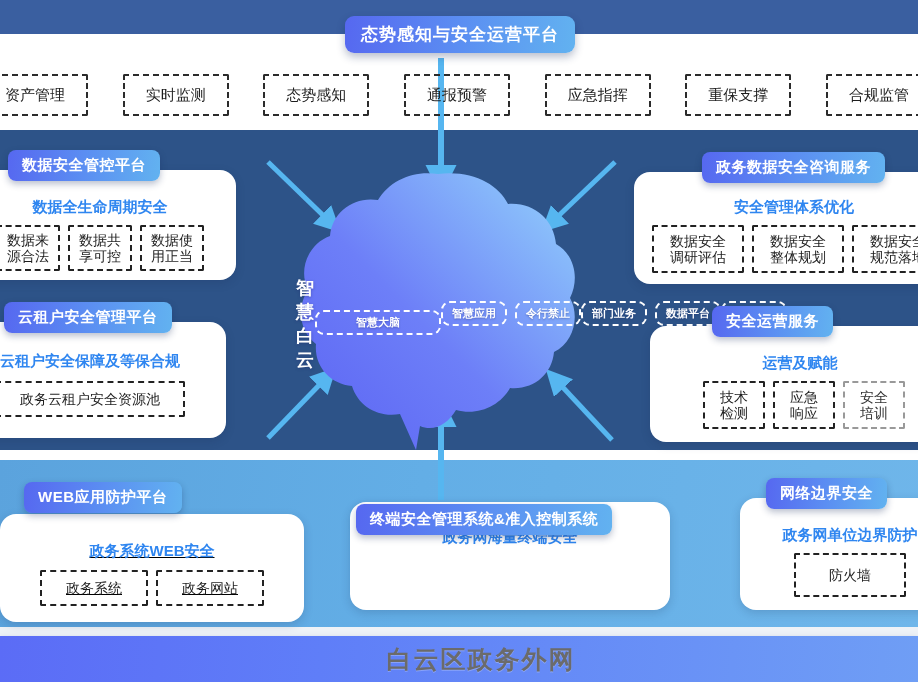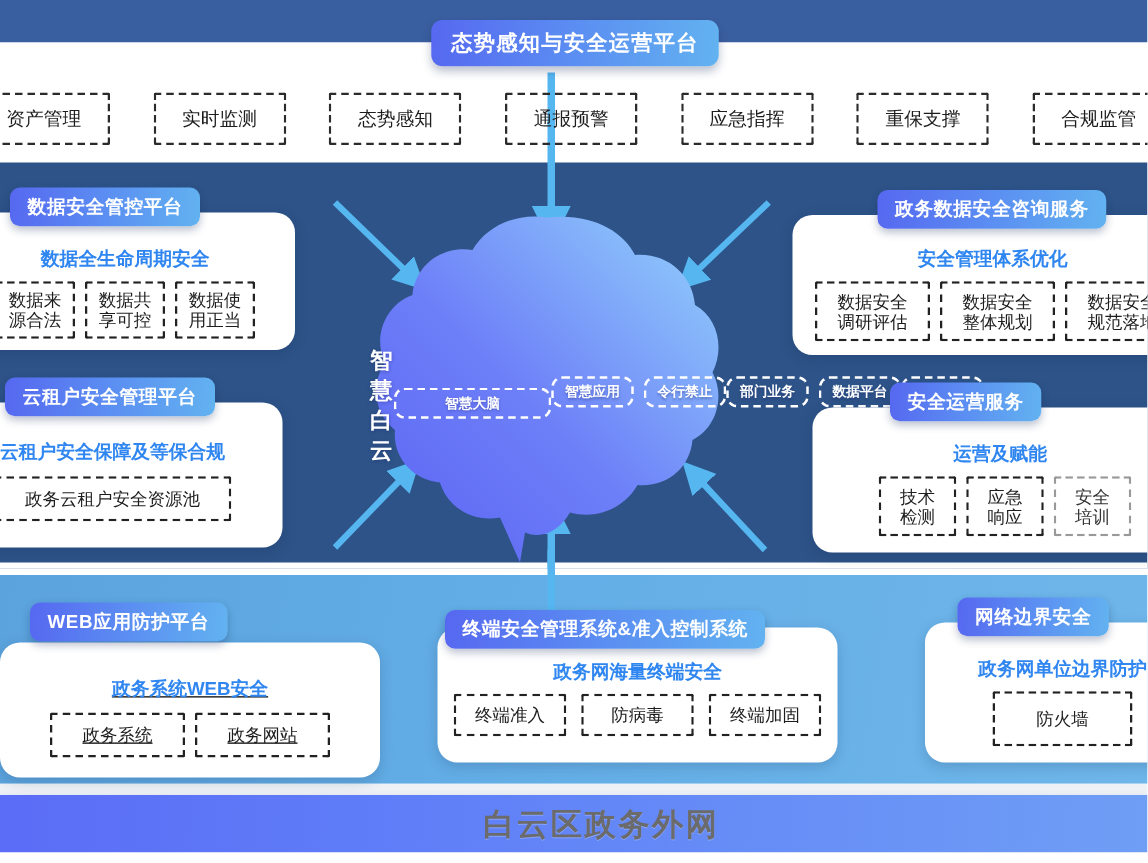--- a/index.html
+++ b/index.html
@@ -158,21 +158,21 @@
 
   
   #panel-web { left: 0px; top: 514px; width: 304px; height: 108px; text-decoration: underline; }
   #pill-web  { left: 24px; top: 482px; }
   #panel-web .panel-sub { margin-top: 28px; }
   #panel-web .chip-list { margin-top: 9px; }
   #panel-web .dchip { width: 108px; height: 36px; }
 
   
   #panel-term { left: 350px; top: 502px; width: 320px; height: 108px; }
-  #pill-term  { left: 356px; top: 488px; justify-content: center; }
+  #pill-term  { left: 356px; top: 504px; justify-content: center; }
   #panel-term .panel-sub { margin-top: 26px; }
   #panel-term .chip-list { margin-top: 8px; gap: 12px; }
   #panel-term .dchip { width: 90px; height: 34px; }
 
   
   #panel-net { left: 740px; top: 498px; width: 220px; height: 112px; }
   #pill-net  { left: 766px; top: 478px; }
   #panel-net .panel-sub { margin-top: 28px; }
   #panel-net .chip-list { margin-top: 8px; }
   #panel-net .dchip { width: 112px; height: 44px; }
@@ -335,25 +335,20 @@
         <div class="dchip">政务系统</div>
         <div class="dchip">政务网站</div>
       </div>
   </div>
   <div class="panel-pill" id="pill-web">
     <span class="label">WEB应用防护平台</span>
   </div>
 
   <div class="panel" id="panel-term">
     <div class="panel-sub">政务网海量终端安全</div>
-    <div class="chip-list" id="list-term">
-        <div class="dchip">终端准入</div>
-        <div class="dchip">防病毒</div>
-        <div class="dchip">终端加固</div>
-      </div>
   </div>
   <div class="panel-pill" id="pill-term">
     <span class="label">终端安全管理系统&amp;准入控制系统</span>
   </div>
 
   <div class="panel" id="panel-net">
     <div class="panel-sub">政务网单位边界防护</div>
     <div class="chip-list" id="list-net">
         <div class="dchip">防火墙</div>
       </div>

